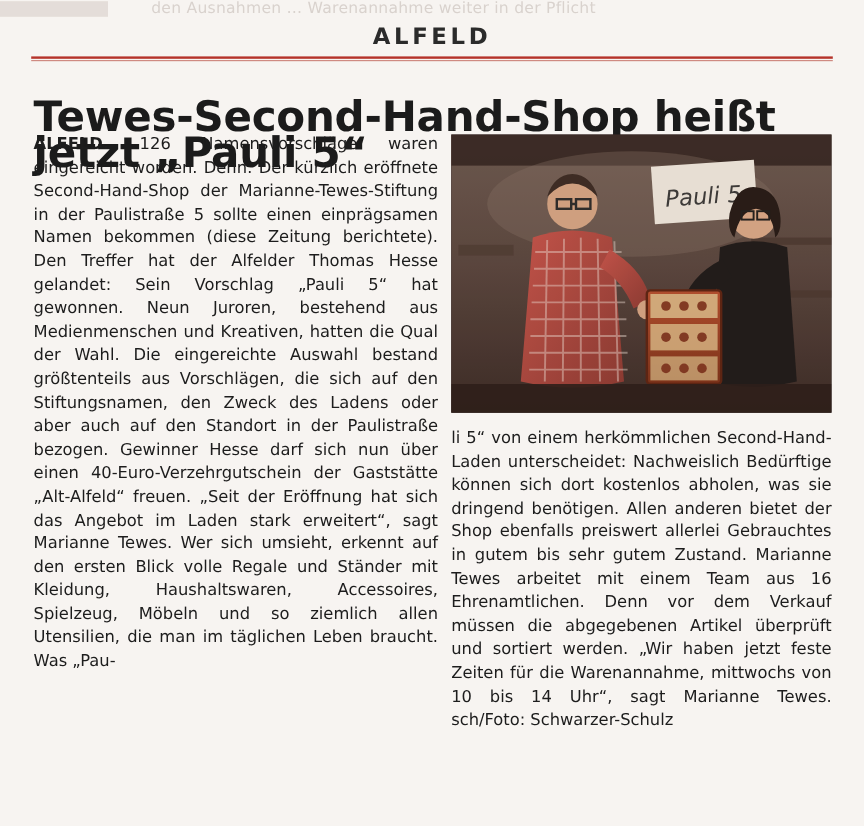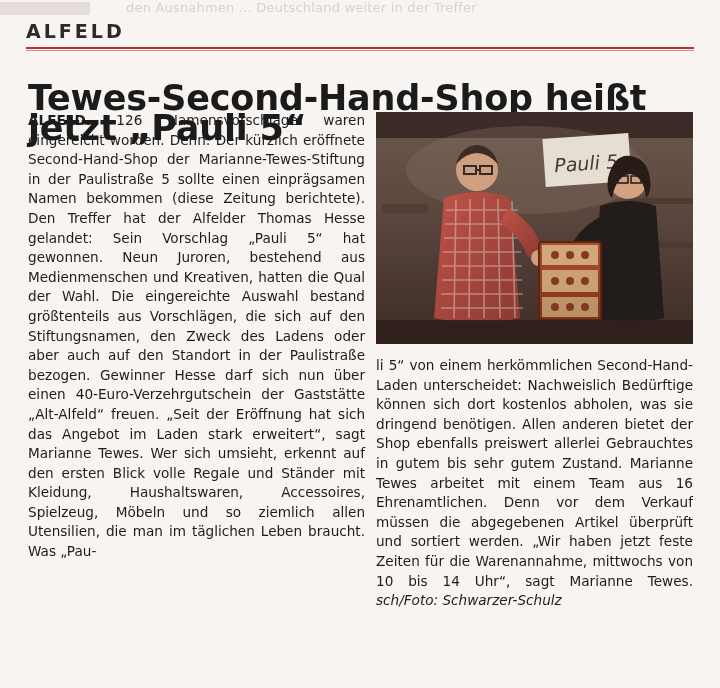--- a/index.html
+++ b/index.html
@@ -35,21 +35,21 @@
     background: #ded5d0;
     vertical-align: middle;
     margin-right: 6px;
   }
 
   .kicker-wrap {
     position: absolute;
     top: 20px;
     left: 26px;
     width: 668px;
-    text-align: left;
+    text-align: center;
   }
   .kicker {
     font-family: "DejaVu Sans", sans-serif;
     font-weight: bold;
     font-size: 19px;
     letter-spacing: 3px;
     color: #2b2b2b;
   }
   .rule {
     position: absolute;
@@ -105,34 +105,33 @@
   }
   .col.right {
     top: 356px;
     left: 376px;
     width: 317px;
   }
   .leadin {
     font-weight: bold;
   }
   .credit {
-    font-style: italic;
     margin-top: 28px;
   }
   .pauli-sign-text {
     font-family: "DejaVu Sans", sans-serif;
   }
 </style>
 </head>
 <body>
 
 <div class="page">
 
   <div class="bleed">
-    <span class="blk"></span><span>den Ausnahmen … Deutschland weiter in der Treffer</span>
+    <span class="blk"></span><span>den Ausnahmen … Warenannahme weiter in der Pflicht</span>
   </div>
 
   <div class="kicker-wrap">
     <div class="kicker">ALFELD</div>
   </div>
   <div class="rule"></div>
   <div class="rule thin"></div>
 
   <h1 class="headline">Tewes-Second-Hand-Shop heißt jetzt „Pauli 5“</h1>
 

